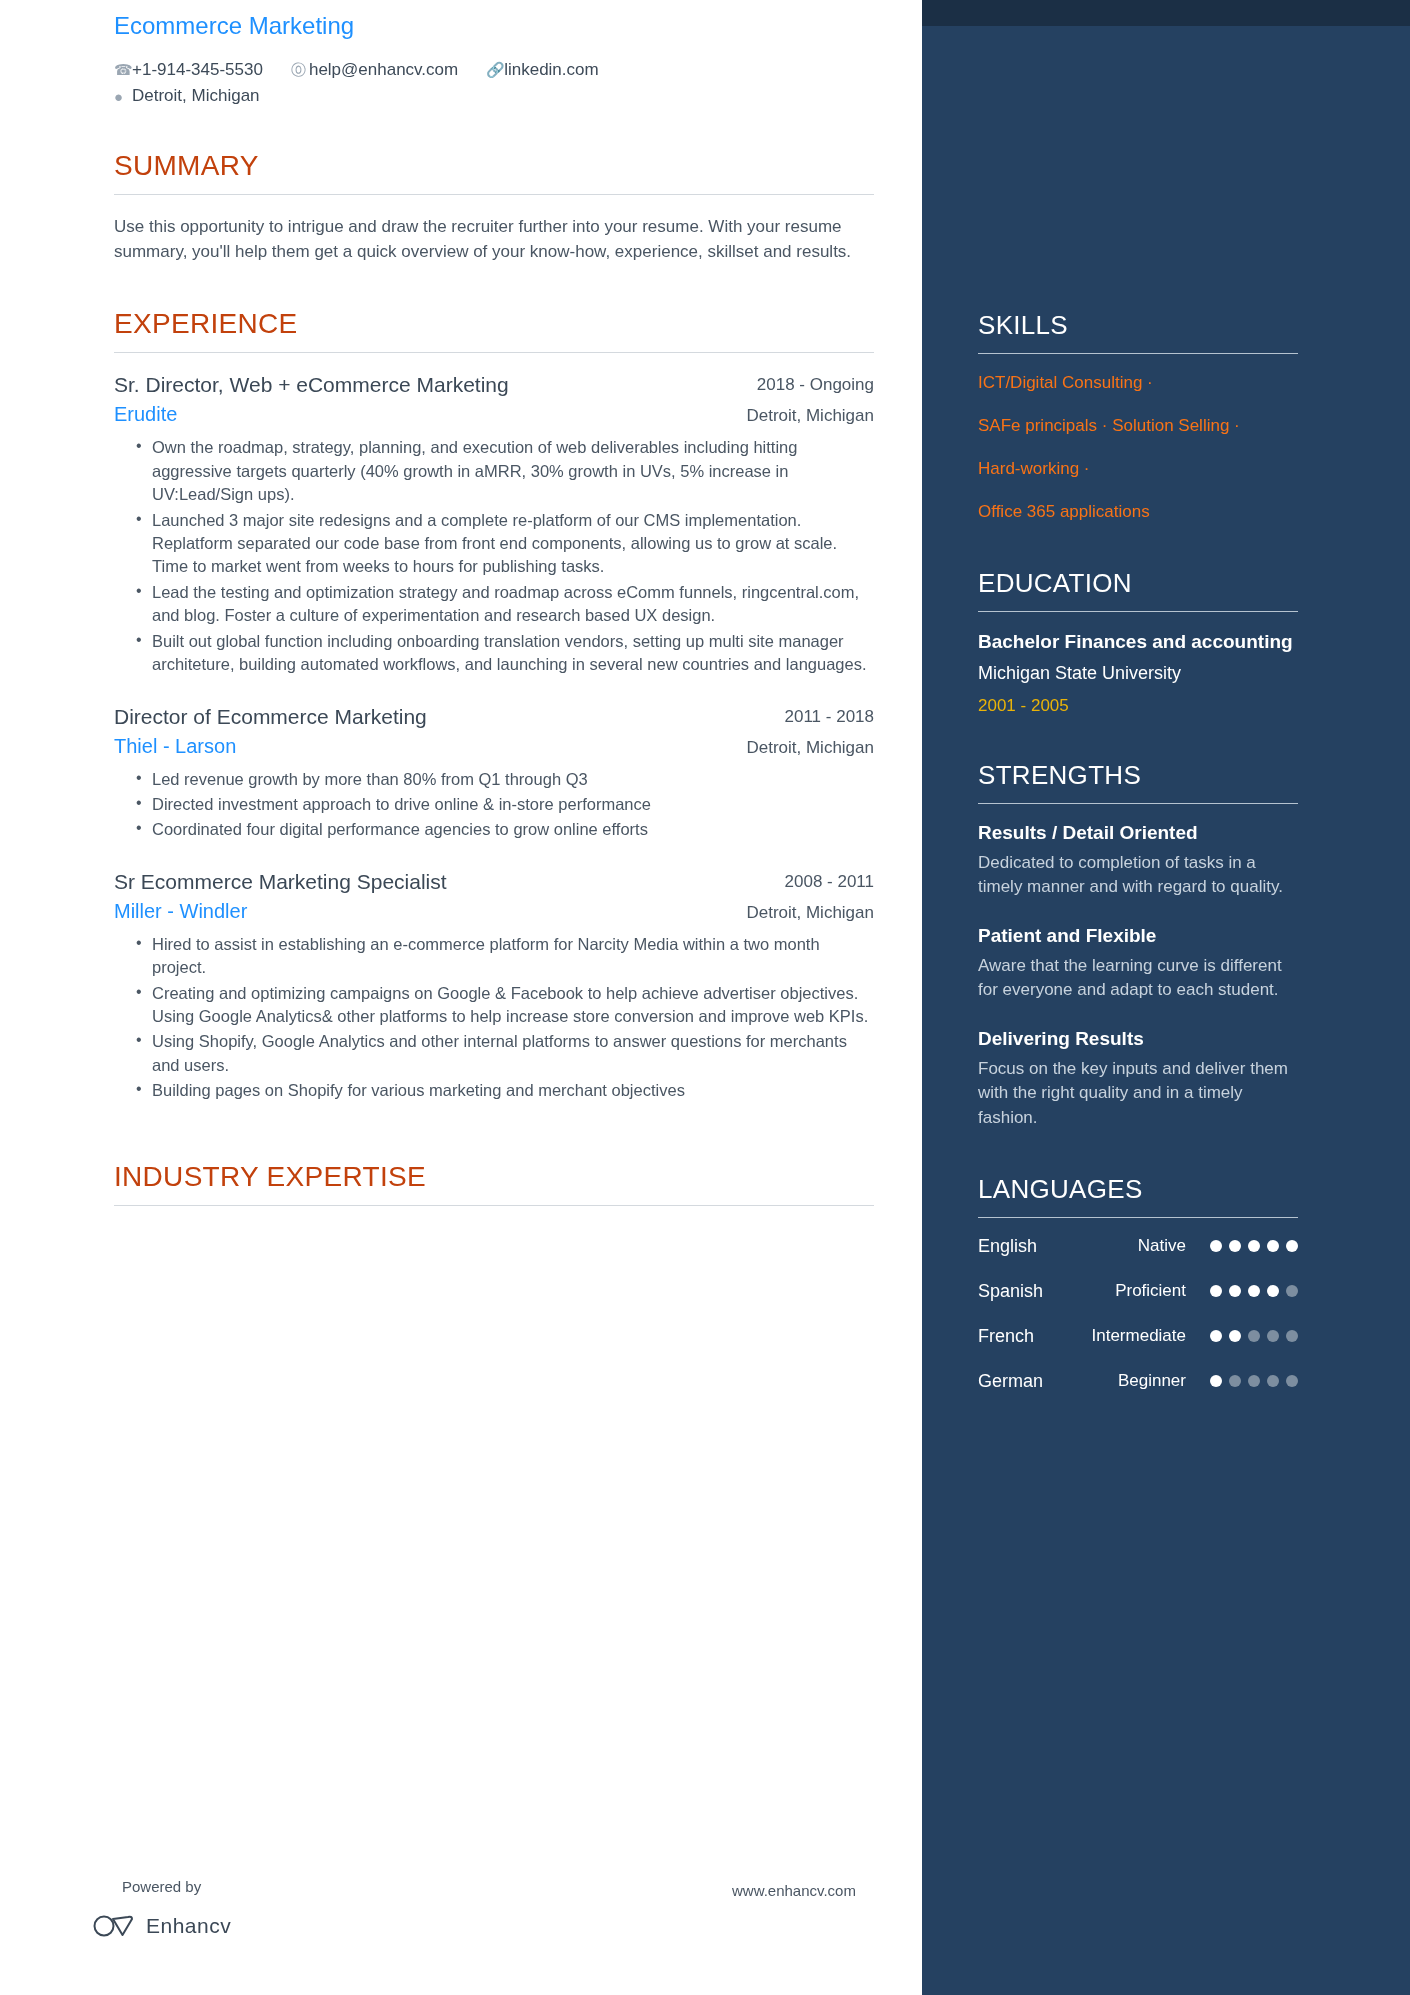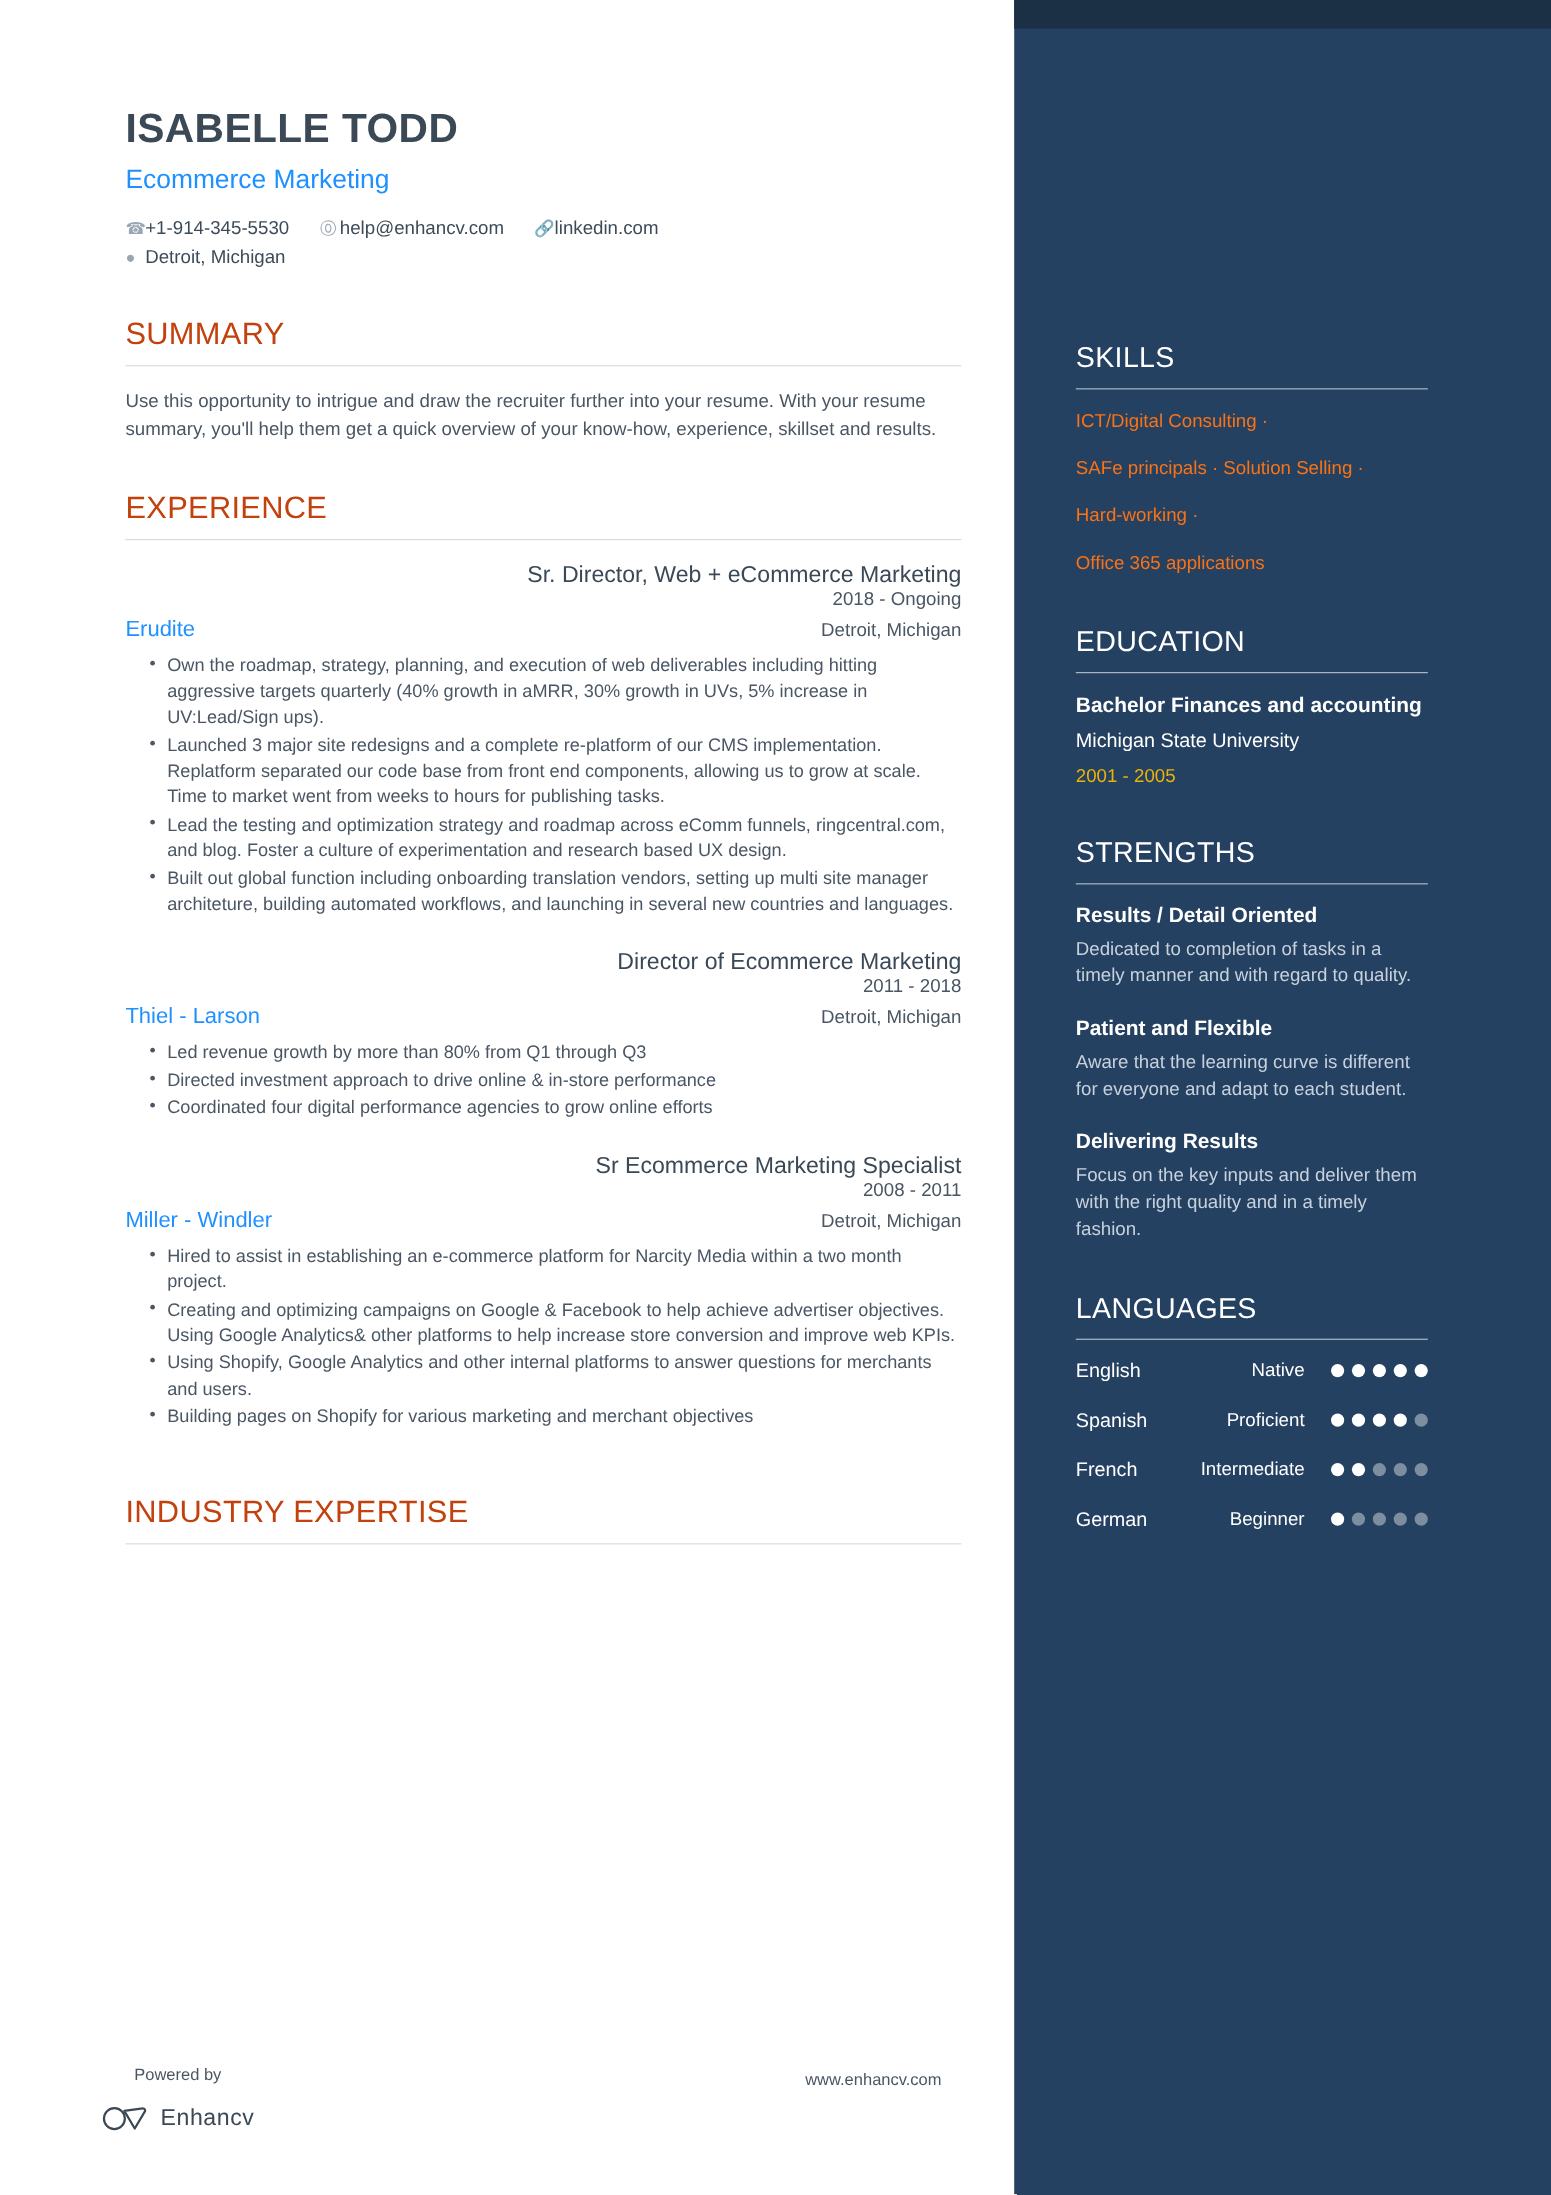--- a/index.html
+++ b/index.html
@@ -183,22 +183,21 @@
     font-size: 17px;
     color: #4a5663;
     line-height: 1.45;
   }
 
   .job { margin-top: 8px; }
   .job + .job { margin-top: 28px; }
   .job-row {
     display: flex;
     justify-content: space-between;
-    align-items: flex-end;
-    flex-direction: column;
+    align-items: center;
   }
   .job-title {
     font-size: 21px;
     color: #3b4856;
     font-weight: 400;
   }
   .job-dates {
     font-size: 17px;
     color: #4a5663;
     white-space: nowrap;
@@ -365,21 +364,20 @@
               <span class="dot"></span>
             </div>
         </div>
       </section>
 
     </div>
   </aside>
 
   <main class="main">
 
-    <h1 class="name">ISABELLE TODD</h1>
     <div class="role">Ecommerce Marketing</div>
 
     <div class="contacts">
       <div class="c-line">
         <span class="c-item">
           <span class="c-ico">☎</span>
           <span>+1-914-345-5530</span>
         </span>
         <span class="c-item">
           <span class="c-ico">⓪</span>

